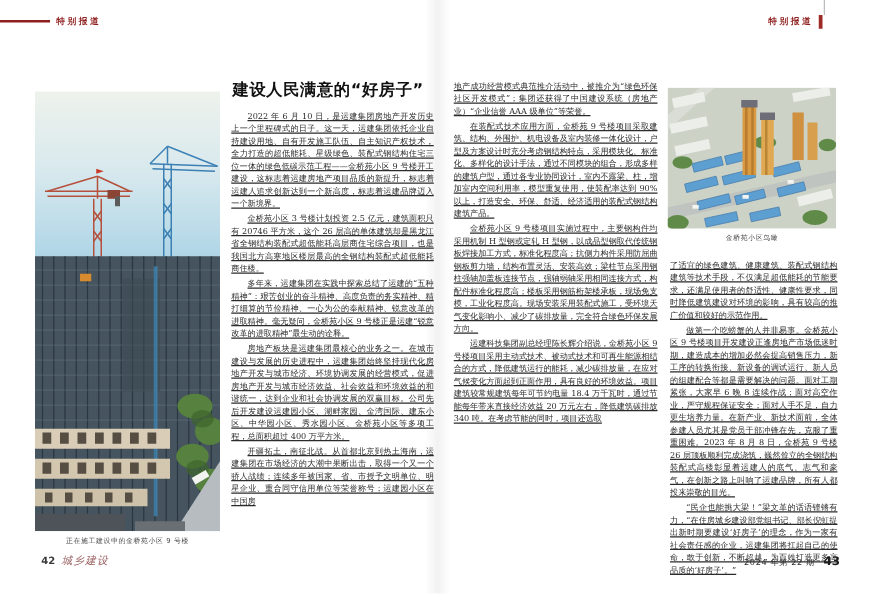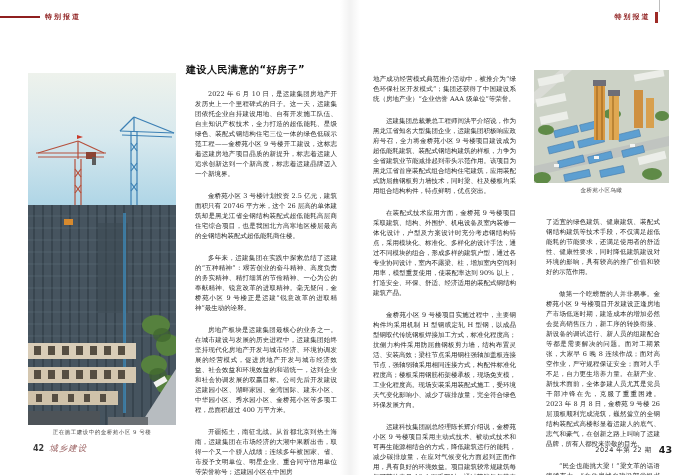--- a/index.html
+++ b/index.html
@@ -26,24 +26,24 @@
   .photo2{position:absolute;left:534px;top:70px;width:135px;height:113px;overflow:hidden;}
   .caption{
     position:absolute;font-family:"DejaVu Sans","Liberation Sans",sans-serif;
     font-size:5.5px;color:#4a4a4a;text-align:center;letter-spacing:0.5px;
   }
   .cap1{left:28px;top:429px;width:148px;}
   .cap2{left:534px;top:187px;width:135px;}
   
   .title{
     font-family:"DejaVu Sans","Liberation Sans",sans-serif;
-    font-size:10px;font-weight:bold;color:#111;letter-spacing:0.5px;margin:0 0 7px 3px;
+    font-size:13px;font-weight:bold;color:#111;letter-spacing:0.5px;margin:0 0 7px 3px;
   }
   .col{position:absolute;text-align:justify;}
-  .col p{margin:12px;font-size:6.5px;line-height:10px;text-indent:2em;color:#2b2b2b;}
+  .col p{margin:2px;font-size:6.5px;line-height:10px;text-indent:2em;color:#2b2b2b;text-decoration:underline;}
   .col1{left:183px;top:63px;width:166px;}
   .col2{left:361px;top:62px;width:167px;}
   .col3{left:534px;top:205px;width:138px;}
   .cont p:first-child{text-indent:0;}
   
   .foot-left{position:absolute;left:33px;top:443px;display:flex;align-items:baseline;}
   .foot-left .pn{font-family:"DejaVu Sans","Liberation Sans",sans-serif;font-size:8px;font-weight:bold;color:#3a3a3a;margin-right:5px;}
   .foot-left .brand{font-family:"DejaVu Serif","Liberation Serif",serif;font-style:italic;font-size:8.5px;color:#9a6060;letter-spacing:1px;}
   .foot-right{position:absolute;right:28px;top:444px;display:flex;align-items:flex-end;}
   .foot-right .issue{font-family:"DejaVu Sans","Liberation Sans",sans-serif;font-size:6.5px;color:#2b2b2b;letter-spacing:0.5px;}
@@ -199,21 +199,20 @@
       <p>2022 年 6 月 10 日，是运建集团房地产开发历史上一个里程碑式的日子。这一天，运建集团依托企业自持建设用地、自有开发施工队伍、自主知识产权技术，全力打造的超低能耗、星级绿色、装配式钢结构住宅三位一体的绿色低碳示范工程——金桥苑小区 9 号楼开工建设，这标志着运建房地产项目品质的新提升，标志着运建人追求创新达到一个新高度，标志着运建品牌迈入一个新境界。</p>
       <p>金桥苑小区 3 号楼计划投资 2.5 亿元，建筑面积只有 20746 平方米，这个 26 层高的单体建筑却是黑龙江省全钢结构装配式超低能耗高层商住宅综合项目，也是我国北方高寒地区楼层最高的全钢结构装配式超低能耗商住楼。</p>
       <p>多年来，运建集团在实践中探索总结了运建的“五种精神”：艰苦创业的奋斗精神、高度负责的务实精神、精打细算的节俭精神、一心为公的奉献精神、锐意改革的进取精神。毫无疑问，金桥苑小区 9 号楼正是运建“锐意改革的进取精神”最生动的诠释。</p>
       <p>房地产板块是运建集团最核心的业务之一。在城市建设与发展的历史进程中，运建集团始终坚持现代化房地产开发与城市经济、环境协调发展的经营模式，促进房地产开发与城市经济效益、社会效益和环境效益的和谐统一，达到企业和社会协调发展的双赢目标。公司先后开发建设运建园小区、湖畔家园、金湾国际、建东小区、中华园小区、秀水园小区、金桥苑小区等多项工程，总面积超过 400 万平方米。</p>
       <p>开疆拓土，南征北战。从首都北京到热土海南，运建集团在市场经济的大潮中果断出击，取得一个又一个骄人战绩；连续多年被国家、省、市授予文明单位、明星企业、重合同守信用单位等荣誉称号；运建园小区在中国房</p>
     </div>
 </div>
 
 <div class="col col2 cont">
     <p>地产成功经营模式典范推介活动中，被推介为“绿色环保社区开发模式”；集团还获得了中国建设系统（房地产业）“企业信誉 AAA 级单位”等荣誉。</p>
-    <p>运建集团总裁兼总工程师闫洪平介绍说，作为黑龙江省知名大型集团企业，运建集团积极响应政府号召，全力将金桥苑小区 9 号楼项目建设成为超低能耗建筑、装配式钢结构建筑的样板，力争为全省建筑业节能减排起到带头示范作用。该项目为黑龙江省首座装配式组合结构住宅建筑，应用装配式防屈曲钢板剪力墙技术，同时梁、柱及楼板均采用组合结构构件，特点鲜明，优点突出。</p>
     <p>在装配式技术应用方面，金桥苑 9 号楼项目采取建筑、结构、外围护、机电设备及室内装修一体化设计，户型及方案设计时充分考虑钢结构特点，采用模块化、标准化、多样化的设计手法，通过不同模块的组合，形成多样的建筑户型，通过各专业协同设计，室内不露梁、柱，增加室内空间利用率，模型重复使用，使装配率达到 90% 以上，打造安全、环保、舒适、经济适用的装配式钢结构建筑产品。</p>
     <p>金桥苑小区 9 号楼项目实施过程中，主要钢构件均采用机制 H 型钢或定轧 H 型钢，以成品型钢取代传统钢板焊接加工方式，标准化程度高；抗侧力构件采用防屈曲钢板剪力墙，结构布置灵活、安装高效；梁柱节点采用钢柱强轴加盖板连接节点，强轴弱轴采用相同连接方式，构配件标准化程度高；楼板采用钢筋桁架楼承板，现场免支模，工业化程度高。现场安装采用装配式施工，受环境天气变化影响小、减少了碳排放量，完全符合绿色环保发展方向。</p>
     <p>运建科技集团副总经理陈长辉介绍说，金桥苑小区 9 号楼项目采用主动式技术、被动式技术和可再生能源相结合的方式，降低建筑运行的能耗，减少碳排放量，在应对气候变化方面起到正面作用，具有良好的环境效益。项目建筑较常规建筑每年可节约电量 18.4 万千瓦时，通过节能每年带来直接经济效益 20 万元左右，降低建筑碳排放 340 吨。在考虑节能的同时，项目还选取</p>
   </div>
 
 <div class="photo2">
   <svg width="135" height="113" viewBox="0 0 135 113" xmlns="http://www.w3.org/2000/svg">
     <rect width="135" height="113" fill="#ccd2c6"></rect>
     <polygon points="0,22 26,0 38,0 0,34" fill="#dadcd6"></polygon>
     <polygon points="0,96 135,66 135,76 0,106" fill="#c0c4c0"></polygon>

